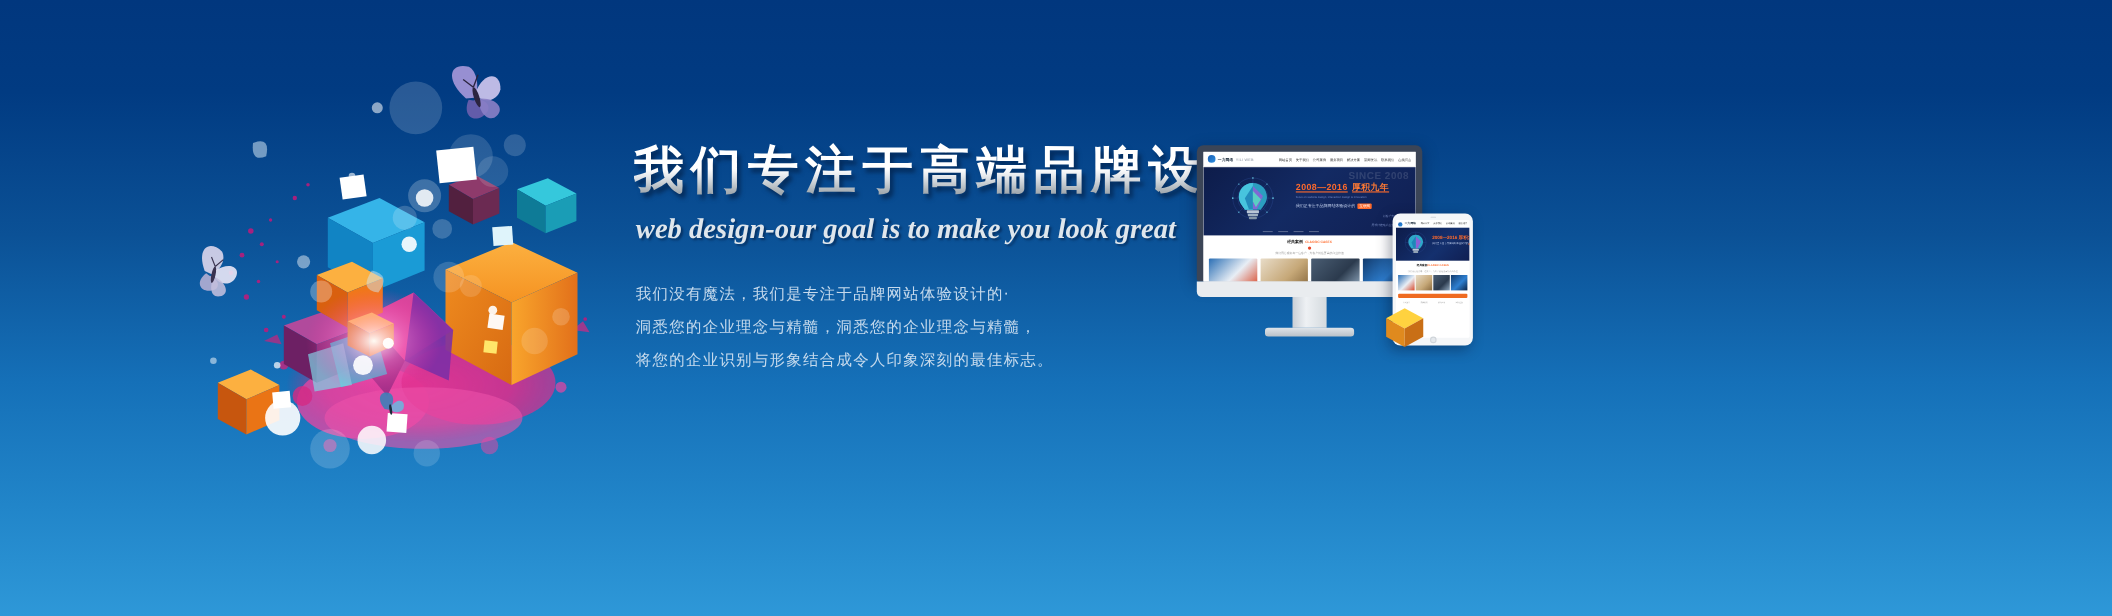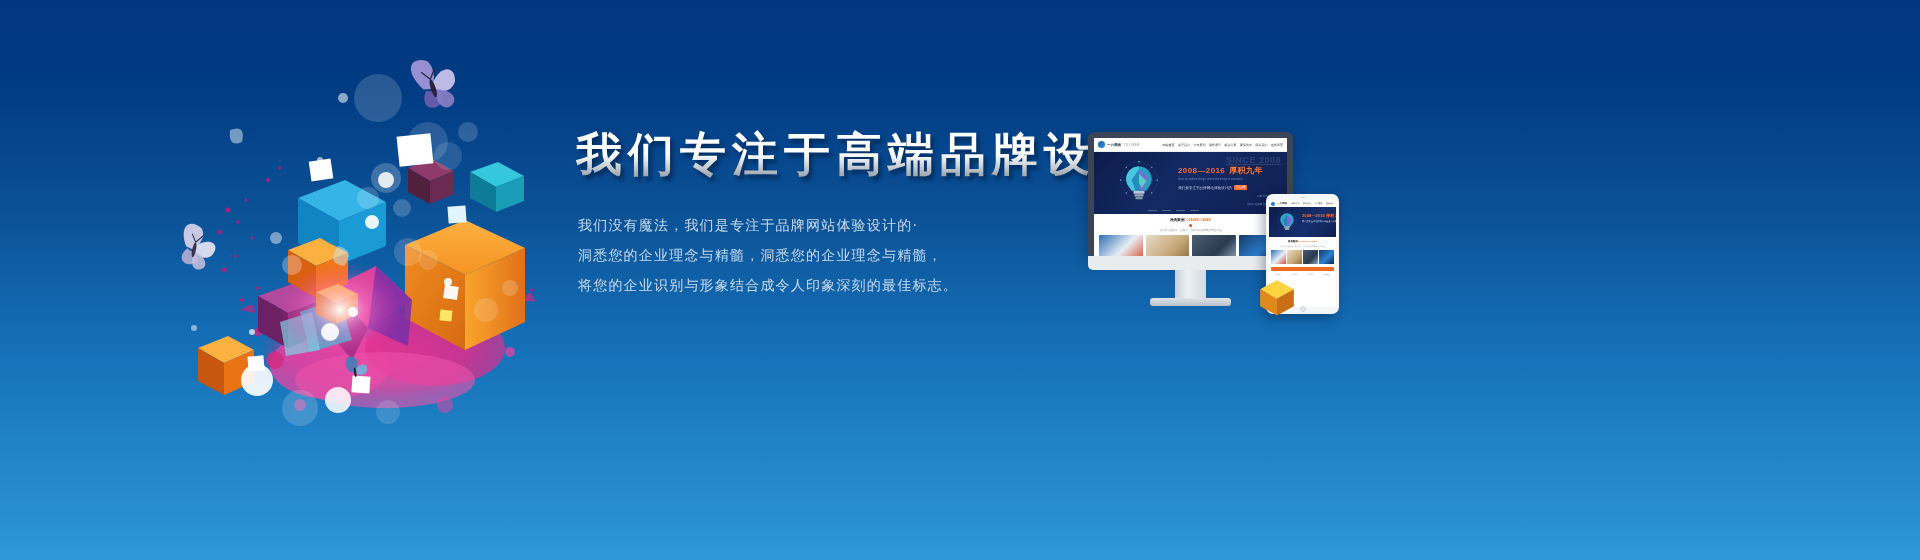--- a/index.html
+++ b/index.html
@@ -147,32 +147,31 @@
     position: relative;
     height: 62px;
     background: linear-gradient(135deg,#0d1c4a 0%, #132a63 45%, #101f52 100%);
     overflow: hidden;
   }
   .hero-since {
     position: absolute; right: 6px; top: 3px;
     font-size: 9px; font-weight: bold;
     color: rgba(255,255,255,0.13);
     letter-spacing: .5px;
-    text-decoration: underline;
   }
   .bulb {
     position: absolute; left: 22px; top: 8px;
     width: 46px; height: 48px;
   }
   .hero-right {
     position: absolute; left: 84px; top: 13px; width: 100px;
   }
   .hero-years {
     font-size: 8px; font-weight: bold; color: #ff6a2b;
-    letter-spacing: .4px; white-space: nowrap;
+    letter-spacing: .4px; white-space: nowrap; text-decoration: underline;
   }
   .hero-years .cn { color: #ff7a33; margin-left: 4px; }
   .hero-sub-en {
     font-size: 2.6px; color: #6f86c4; margin-top: 1.5px; white-space: nowrap;
   }
   .hero-line {
     font-size: 3.6px; color: #c6d4f0; margin-top: 4px; white-space: nowrap;
   }
   .hero-badge {
     display: inline-block; background: #ff6a2b; color: #fff;
@@ -448,20 +447,21 @@
       <g transform="translate(168,300) rotate(-8) scale(0.6)">
         <path d="M0 20 C-12 0 0 -10 12 -2 C18 4 14 16 7 22 Z" fill="#3d7fb8" opacity="0.9"></path>
         <path d="M9 18 C24 4 34 12 28 24 C22 30 10 28 9 20 Z" fill="#6fb2dd" opacity="0.9"></path>
         <ellipse cx="9" cy="22" rx="2" ry="8" fill="#1b2a3a"></ellipse>
       </g>
     </svg>
   </div>
 
   <div id="textblock" data-interactable="false">
     <h1 id="headline" data-interactable="false">我们专注于高端品牌设计</h1>
+    <div id="subtitle" data-interactable="false">web design-our goal is to make you look great</div>
     <div id="bodytext" data-interactable="false">
       <p data-interactable="false">我们没有魔法，我们是专注于品牌网站体验设计的·</p>
       <p data-interactable="false">洞悉您的企业理念与精髓，洞悉您的企业理念与精髓，</p>
       <p data-interactable="false">将您的企业识别与形象结合成令人印象深刻的最佳标志。</p>
     </div>
   </div>
 
   <div id="devices" data-interactable="false">
 
     <div class="monitor-body" data-interactable="false">

